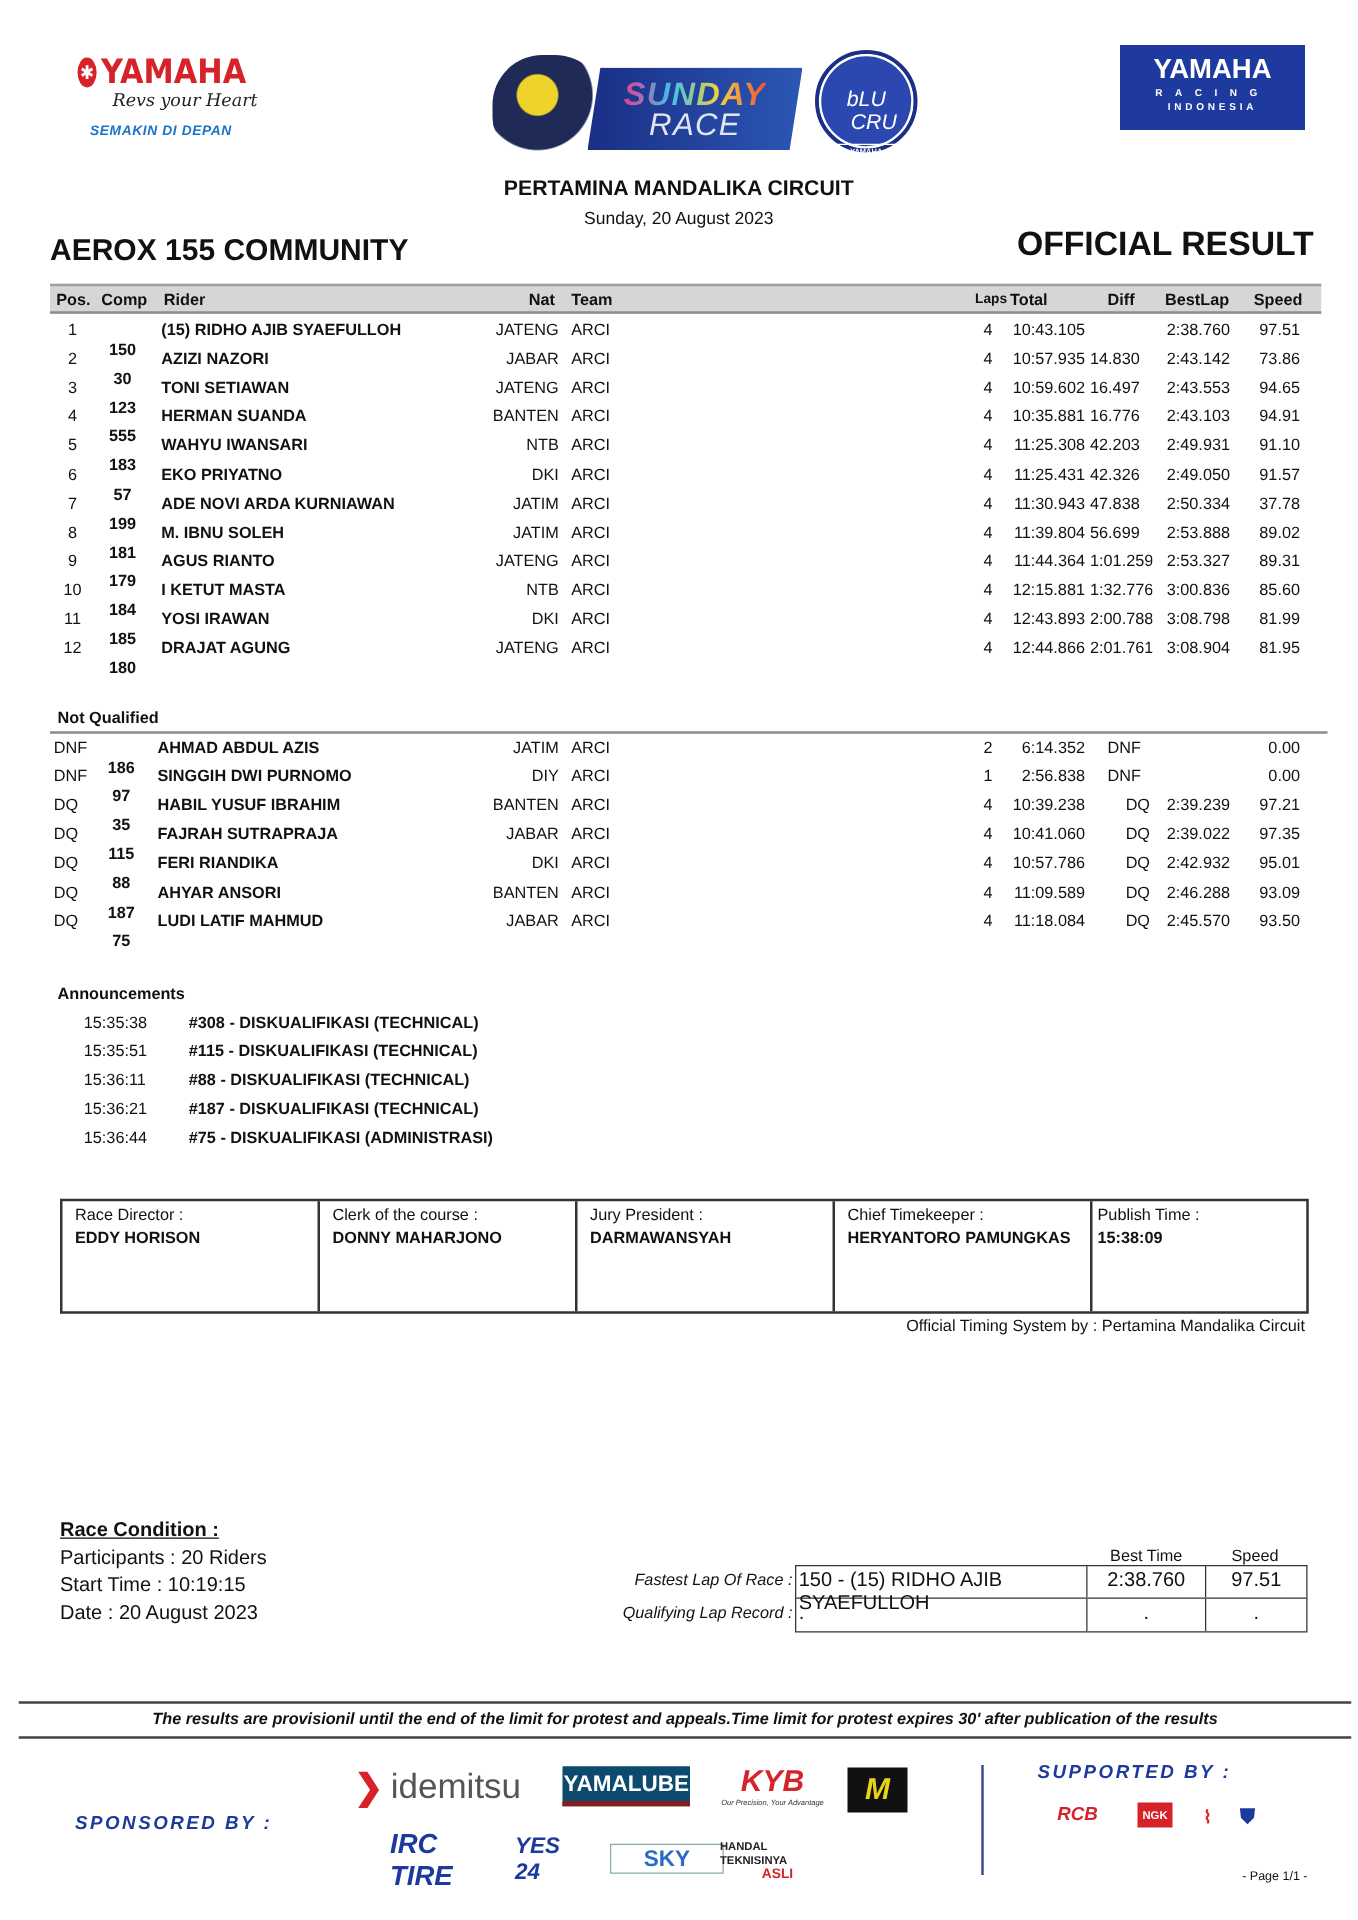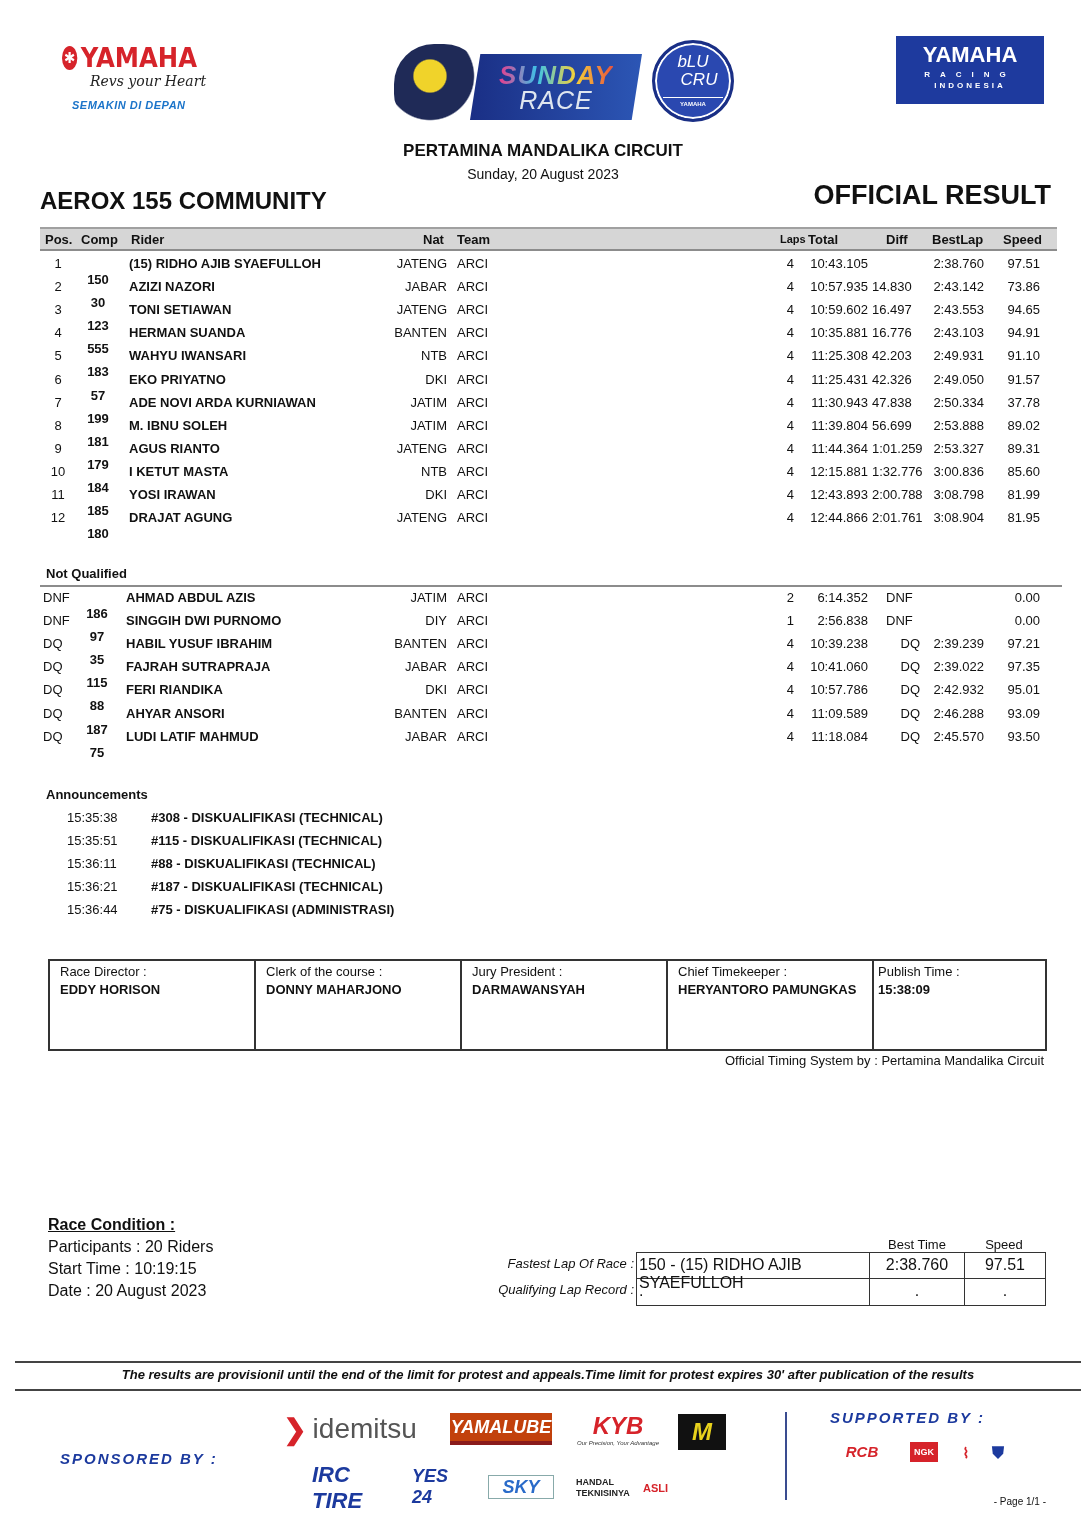--- a/index.html
+++ b/index.html
@@ -13,21 +13,21 @@
   .ym-revs { font-family: "DejaVu Serif", serif; font-style: italic; font-size: 14px; color: #222; margin-left: 28px; margin-top: 0px; }
   .ym-semakin { font-size: 11px; font-weight: bold; font-style: italic; color: #1b74c9; margin-left: 10px; margin-top: 10px; letter-spacing: 0.5px; }
 
   .logo-sunday { left: 390px; top: 40px; width: 255px; height: 88px; }
   .bike-shape { position: absolute; left: 4px; top: 4px; width: 90px; height: 80px; border-radius: 40px 40px 10px 30px; background: radial-gradient(circle at 40% 40%, #f0d32a 0 22%, #1f2a57 24% 60%, transparent 62%); }
   .sunday-banner { position: absolute; left: 80px; top: 14px; width: 172px; height: 66px; background: linear-gradient(90deg, #1a2f85, #2c56b5); clip-path: polygon(6% 0, 100% 0, 94% 100%, 0 100%); display: flex; flex-direction: column; align-items: center; justify-content: center; }
   .sunday-text { font-weight: bold; font-style: italic; font-size: 26px; background: linear-gradient(90deg, #e83c8c, #3cc2e8, #f5d23a, #e8543c); -webkit-background-clip: text; color: transparent; letter-spacing: 1px; line-height: 26px; }
   .race-text { font-weight: normal; font-style: italic; font-size: 25px; color: #dfe6ef; line-height: 24px; letter-spacing: 1px; }
 
   .logo-blucru { left: 652px; top: 40px; width: 82px; height: 82px; border-radius: 50%; background: #2a48b0; border: 3px solid #1a2f85; box-shadow: inset 0 0 0 2px #fff; color: #fff; text-align: center; }
-  .blu-1 { font-size: 17px; font-style: italic; margin-top: 10px; line-height: 18px; }
+  .blu-1 { font-size: 17px; font-style: italic; margin-top: 28px; line-height: 18px; }
   .blu-2 { font-size: 17px; font-style: italic; line-height: 18px; margin-left: 12px; }
   .blu-3 { font-size: 6px; font-weight: bold; margin-top: 8px; border-top: 1px solid #fff; padding-top: 3px; width: 60px; margin-left: auto; margin-right: auto; }
 
   .logo-yri { left: 896px; top: 36px; width: 148px; height: 68px; background: #1e3a9e; color: #fff; text-align: center; }
   .yri-1 { font-size: 22px; font-weight: bold; margin-top: 6px; letter-spacing: 0px; }
   .yri-2 { font-size: 8px; font-weight: bold; letter-spacing: 10px; margin-top: 2px; }
   .yri-3 { font-size: 8px; font-weight: bold; letter-spacing: 3px; margin-top: 2px; }
 
   .circuit { left: 300px; width: 486px; top: 141px; text-align: center; font-weight: bold; font-size: 17px; }
   .event-date { left: 300px; width: 486px; top: 166px; text-align: center; font-size: 14px; }
@@ -87,28 +87,28 @@
   .disc-line { left: 15px; width: 1066px; height: 2px; background: #444; }
   .disclaimer { left: 15px; width: 1066px; top: 1367px; text-align: center; font-size: 13px; font-weight: bold; font-style: italic; }
 
   
   .sponsored { left: 60px; top: 1450px; font-size: 15px; font-weight: bold; font-style: italic; color: #1c3a9e; letter-spacing: 2px; }
   .supported { left: 830px; top: 1409px; font-size: 15px; font-weight: bold; font-style: italic; color: #1c3a9e; letter-spacing: 2px; }
   .sponsor-div { left: 785px; top: 1412px; width: 2px; height: 88px; background: #3a4c90; }
   .sp-logo { position: absolute; font-weight: bold; display: flex; align-items: center; justify-content: center; }
   .sp-idemitsu { left: 270px; top: 1412px; width: 160px; height: 34px; color: #555; font-size: 28px; font-weight: normal; }
   .sp-idemitsu .mark { color: #d6232a; font-weight: bold; margin-right: 6px; }
-  .sp-yamalube { left: 450px; top: 1413px; width: 102px; height: 32px; background: #c2410c; color: #fff; font-size: 18px; border-bottom: 4px solid #8a1b1b; font-style: italic; }
+  .sp-yamalube { left: 450px; top: 1413px; width: 102px; height: 32px; background: #0c4a6e; color: #fff; font-size: 18px; border-bottom: 4px solid #8a1b1b; }
   .sp-kyb { left: 572px; top: 1412px; width: 92px; height: 34px; color: #d6232a; font-size: 24px; font-style: italic; flex-direction: column; }
   .sp-kyb small { font-size: 6px; color: #333; font-style: italic; font-weight: normal; }
   .sp-motogp { left: 678px; top: 1414px; width: 48px; height: 36px; background: #111; color: #e8d21c; font-size: 24px; font-style: italic; }
   .sp-irc { left: 312px; top: 1474px; width: 88px; height: 28px; color: #1c3a9e; font-size: 22px; font-style: italic; }
   .sp-yes { left: 412px; top: 1472px; width: 58px; height: 30px; color: #1c3a9e; font-size: 18px; font-style: italic; }
-  .sp-sky { left: 488px; top: 1475px; width: 66px; height: 24px; color: #2a6bc9; font-size: 18px; font-style: italic; border: 1px solid #8aa; }
-  .sp-handal { left: 576px; top: 1474px; width: 92px; height: 28px; flex-direction: row; font-size: 9px; color: #222; line-height: 11px; }
+  .sp-sky { left: 488px; top: 1475px; width: 91px; height: 24px; color: #2a6bc9; font-size: 18px; border: 1px solid #8aa; }
+  .sp-handal { left: 576px; top: 1474px; width: 92px; height: 28px; flex-direction: column; font-size: 9px; color: #222; line-height: 11px; }
   .sp-handal .asli { color: #d6232a; font-size: 11px; }
   .sp-rcb { left: 830px; top: 1442px; width: 64px; height: 18px; color: #d6232a; font-size: 15px; font-style: italic; }
   .sp-ngk { left: 910px; top: 1442px; width: 28px; height: 20px; background: #d6232a; color: #fff; font-size: 9px; }
   .sp-circuit { left: 956px; top: 1442px; width: 20px; height: 22px; color: #d6232a; font-size: 14px; }
   .sp-badge { left: 988px; top: 1442px; width: 20px; height: 22px; color: #1c3a9e; font-size: 16px; }
   .page-num { right: 40px; top: 1496px; font-size: 10px; }
 </style>
 </head>
 <body>
 

